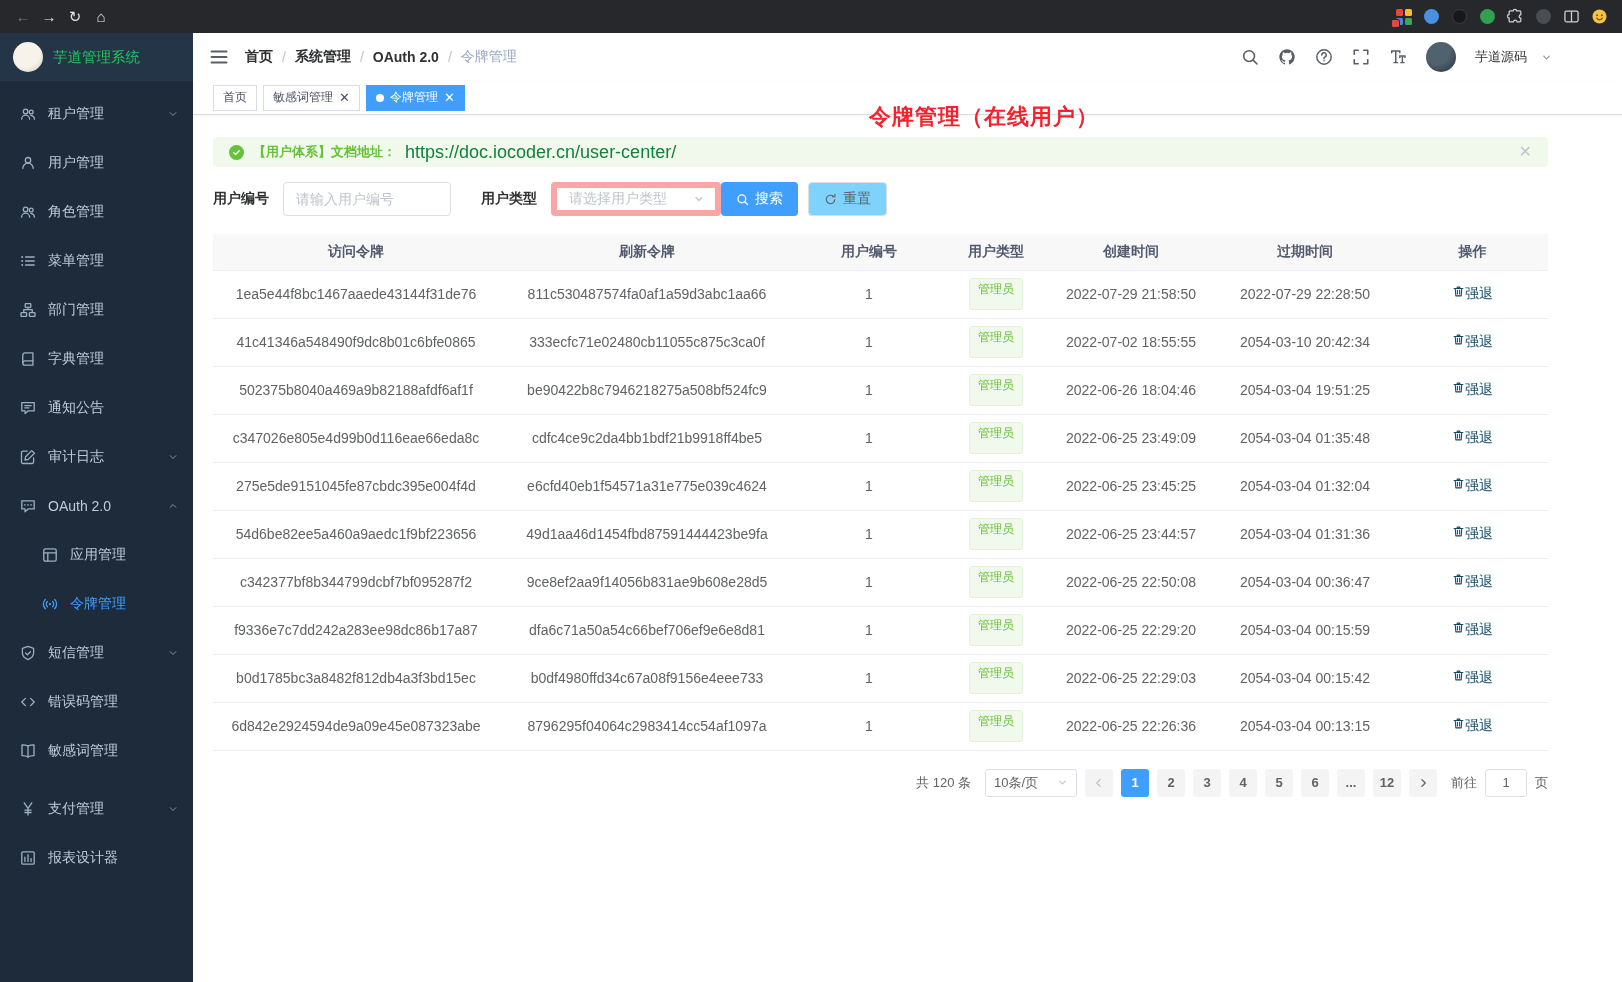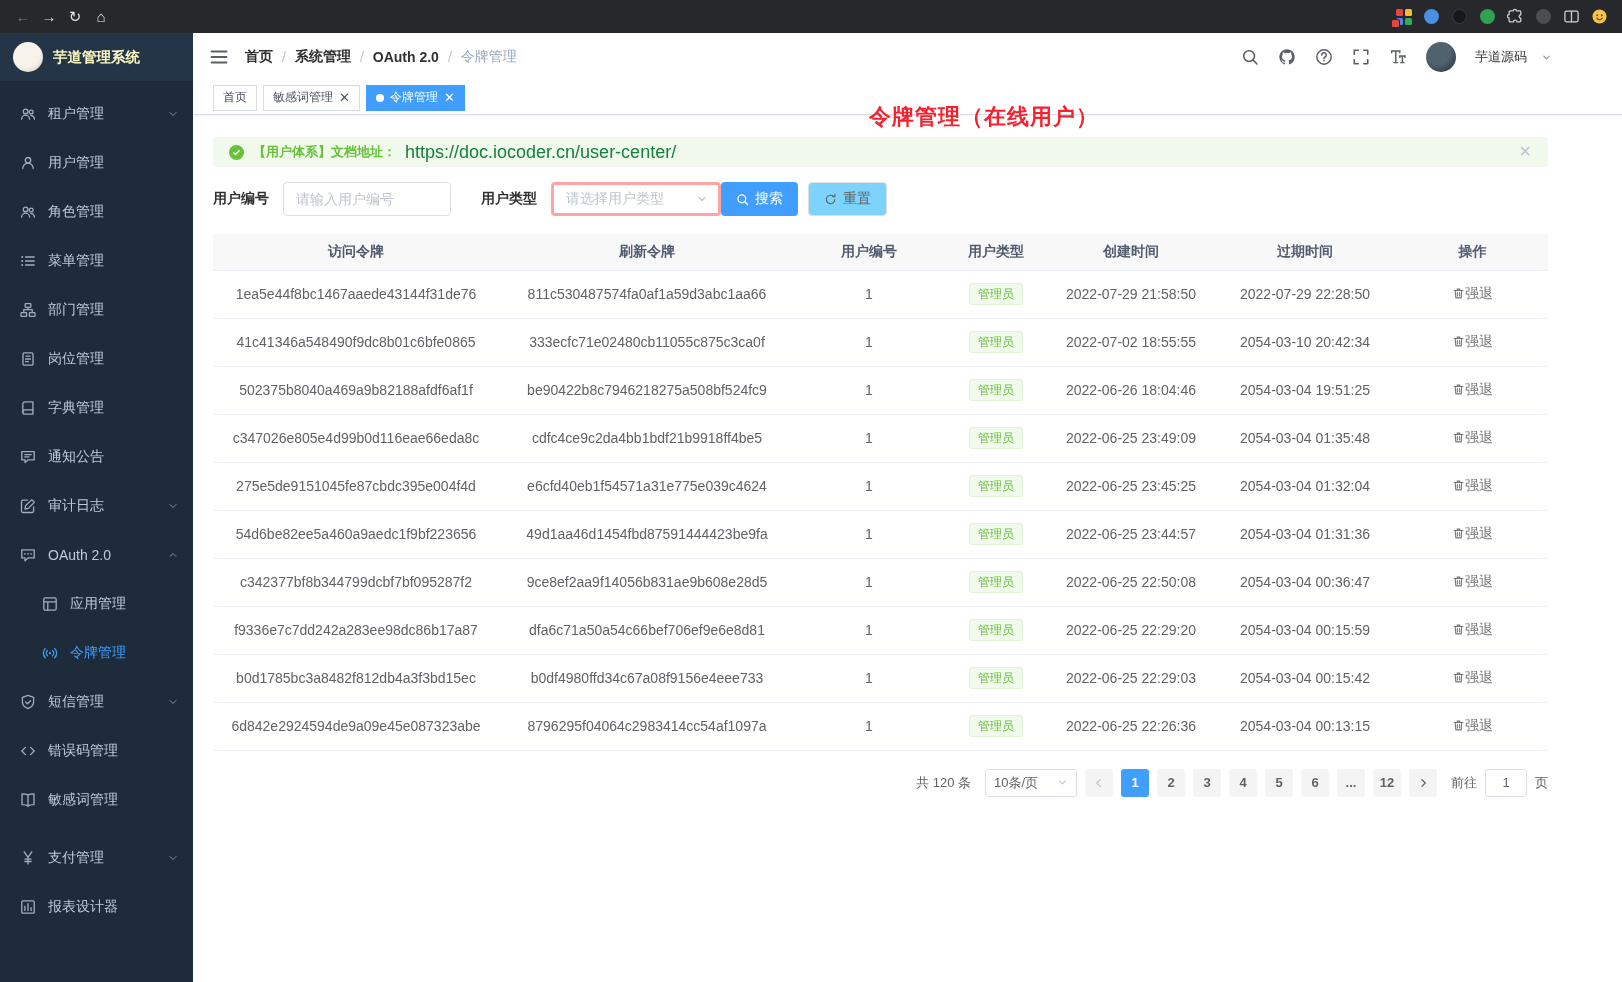--- a/index.html
+++ b/index.html
@@ -23,21 +23,21 @@
   .grid-ext{width:16px;height:16px;display:grid;grid-template-columns:7px 7px;grid-template-rows:7px 7px;gap:2px}
   .grid-ext i{border-radius:1.5px}
   .grid-ext .s1{background:#e8453c}.grid-ext .s2{background:#f9bb2d}.grid-ext .s3{background:#4688f1}.grid-ext .s4{background:#3aa757}
   .ext-badge{position:absolute;left:-4px;bottom:-3px;width:9px;height:9px;background:#e8453c;border-radius:2px;border:1px solid #27282b}
 
   
   .app{display:flex;height:949px}
   .sidebar{width:193px;flex-shrink:0;background:#1d2b3a;display:flex;flex-direction:column}
   .logo{height:48px;display:flex;align-items:center;gap:10px;padding:0 13px;background:#243548;cursor:pointer}
   .logo-av{width:30px;height:30px;border-radius:50%;background:radial-gradient(circle at 40% 35%,#f7f2ea 55%,#cfc5b8);flex-shrink:0}
-  .logo-title{color:#fef9c3;font-size:14.5px;font-weight:700;white-space:nowrap}
+  .logo-title{color:#22c55e;font-size:14.5px;font-weight:400;white-space:nowrap}
   .menu{flex:1;padding-top:8px;overflow:hidden}
   .side-item{height:49px;display:flex;align-items:center;gap:12px;padding:0 14px 0 20px;color:#bfcbd9;font-size:14px;cursor:pointer}
   .side-item .ic-box{width:16px;height:16px;color:#9fafc0;flex-shrink:0}
   .side-item .ic-box svg{width:16px;height:16px}
   .side-item .lbl{flex:1;white-space:nowrap}
   .side-item .chev{width:12px;height:12px;color:#8795a5}
   .side-item .chev svg{width:12px;height:12px}
   .side-item.child{padding-left:42px}
   .side-item.active{color:#409eff}
   .side-item.active .ic-box{color:#409eff}
@@ -78,36 +78,36 @@
   .alert-check{width:15px;height:15px;border-radius:50%;background:#67c23a;color:#fff;display:flex;align-items:center;justify-content:center;flex-shrink:0}
   .alert-check svg{width:9px;height:9px}
   .alert-text{font-size:13px;color:#67c23a;font-weight:600}
   .alert-link{font-size:18px;color:#15803d;text-decoration:none;cursor:pointer}
   .alert-x{margin-left:auto;color:#c0c4cc;font-size:16px;cursor:pointer;line-height:1}
 
   .filters{display:flex;align-items:center;margin-top:15px;font-size:14px}
   .f-label{font-weight:700;color:#303133;white-space:nowrap}
   .f-input{width:168px;height:34px;border:1px solid #dcdfe6;border-radius:4px;margin-left:14px;padding:0 12px;font-size:14px;color:#606266;font-family:inherit;outline:none}
   .f-input::placeholder{color:#bfc4cc}
-  .f-select{width:170px;height:34px;border:3px solid #fca5a5;border-radius:4px;margin-left:14px;padding:0 10px 0 12px;display:flex;align-items:center;justify-content:space-between;cursor:pointer}
+  .f-select{width:170px;height:34px;border:6px solid #fca5a5;border-radius:4px;margin-left:14px;padding:0 10px 0 12px;display:flex;align-items:center;justify-content:space-between;cursor:pointer}
   .f-select .ph{font-size:14px;color:#bfc4cc}
   .f-select .caret{width:12px;height:12px;color:#c0c4cc}
   .f-select .caret svg{width:12px;height:12px}
   .lbl2{margin-left:30px}
   .btn{height:34px;border:none;border-radius:4px;display:inline-flex;align-items:center;gap:6px;padding:0 15px;font-size:14px;font-family:inherit;cursor:pointer}
   .btn .ic{width:13px;height:13px}
   .btn .ic svg{width:13px;height:13px}
   .btn-primary{background:#409eff;color:#fff;margin-left:0}
   .btn-plain{background:#7dd3fc;color:#606266;border:1px solid #dcdfe6;margin-left:10px}
 
   table{width:1335px;border-collapse:collapse;table-layout:fixed;margin-top:18px;font-size:14px}
   thead th{background:#f8f8f9;color:#515a6e;font-weight:700;height:36px;text-align:center;border-bottom:1px solid #ebeef5}
   tbody td{height:48px;color:#606266;text-align:center;border-bottom:1px solid #ebeef5;white-space:nowrap;overflow:hidden}
-  .tag-admin{display:inline-block;background:#f0f9eb;border:1px solid #e1f3d8;color:#67c23a;font-size:12px;height:22px;line-height:20px;padding:0 8px;border-radius:3px}
-  .kick{color:#737373;display:inline-flex;align-items:center;cursor:pointer}
+  .tag-admin{display:inline-block;background:#f0f9eb;border:1px solid #e1f3d8;color:#67c23a;font-size:12px;height:32px;line-height:20px;padding:0 8px;border-radius:3px}
+  .kick{color:#0c4a6e;display:inline-flex;cursor:pointer}
   .kick .ic{width:13px;height:13px}
   .kick .ic svg{width:13px;height:13px}
 
   .pagination{width:1335px;display:flex;align-items:center;justify-content:flex-end;gap:8px;margin-top:18px;font-size:13px;color:#606266}
   .pg-total{margin-right:6px}
   .pg-size{width:92px;height:28px;border:1px solid #dcdfe6;border-radius:3px;display:flex;align-items:center;justify-content:space-between;padding:0 8px;cursor:pointer}
   .pg-size .caret{width:11px;height:11px;color:#c0c4cc}
   .pg-size .caret svg{width:11px;height:11px}
   .pg-btn{min-width:28px;height:28px;background:#f4f4f5;border-radius:3px;display:inline-flex;align-items:center;justify-content:center;font-weight:600;color:#606266;cursor:pointer;padding:0 4px}
   .pg-btn svg{width:12px;height:12px}
@@ -229,29 +229,20 @@
               <rect x="1" y="10.6" width="5.6" height="3.8" rx=".6"></rect>
               <rect x="9.4" y="10.6" width="5.6" height="3.8" rx=".6"></rect>
               <path d="M8 5.4v2.2M3.8 10.6V7.6h8.4v3"></path>
             </svg>
           </span>
           <span class="lbl">部门管理</span>
         </div>
         <div class="side-item">
           <span class="ic-box">
             <svg viewBox="0 0 16 16" fill="none" stroke="currentColor" stroke-width="1.3" stroke-linecap="round" stroke-linejoin="round">
-              <rect x="3" y="1.8" width="10" height="12.4" rx="1.2"></rect>
-              <path d="M6 5.2h4M5.6 8h4.8M5.6 10.6h2.8"></path>
-            </svg>
-          </span>
-          <span class="lbl">岗位管理</span>
-        </div>
-        <div class="side-item">
-          <span class="ic-box">
-            <svg viewBox="0 0 16 16" fill="none" stroke="currentColor" stroke-width="1.3" stroke-linecap="round" stroke-linejoin="round">
               <path d="M12.9 14.2H5a2.2 2.2 0 0 1-2.2-2.2V4A2.2 2.2 0 0 1 5 1.8h7.9z"></path>
               <path d="M2.8 12a2.2 2.2 0 0 1 2.2-2.2h7.9"></path>
             </svg>
           </span>
           <span class="lbl">字典管理</span>
         </div>
         <div class="side-item">
           <span class="ic-box">
             <svg viewBox="0 0 16 16" fill="none" stroke="currentColor" stroke-width="1.3" stroke-linecap="round" stroke-linejoin="round">
               <path d="M1.8 2.6h12.4v8.2H8.2l-3.1 2.8v-2.8H1.8z"></path>

